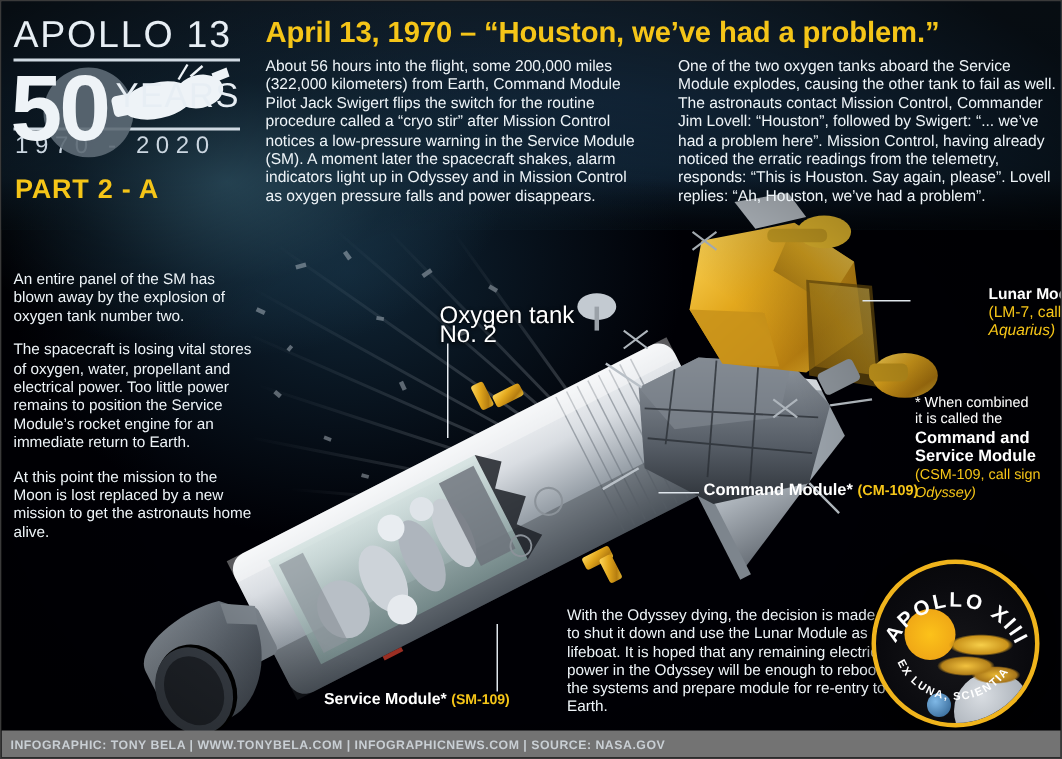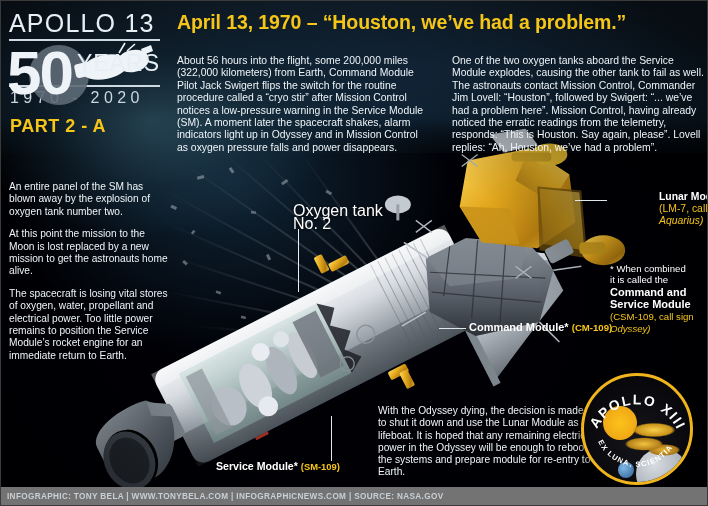--- a/index.html
+++ b/index.html
@@ -69,21 +69,21 @@
   .logo .part{
     margin-top:9px; padding-left:9px;
     font-size:18px; font-weight:700; color:#f5c518; letter-spacing:.5px;
   }
 
   
   .headline{
     position:absolute; left:176px; top:10px; width:524px;
     color:#f5c518; font-size:19.5px; font-weight:700; letter-spacing:-.1px;
   }
-  .hcols{position:absolute; left:176px; top:54px; width:528px; display:flex; gap:22px;}
+  .hcols{position:absolute; left:176px; top:38px; width:528px; display:flex; gap:22px;}
   .hcol{width:254px; color:#eef4f8; font-size:10.4px; line-height:12.4px;}
 
   
   .leftcol{position:absolute; left:8px; top:180px; width:163px; color:#eef4f8;
            font-size:10.2px; line-height:12.4px;}
   .leftcol p{margin:0 0 10px 0;}
 
   
   .lm-label{position:absolute; left:610px; top:190px; width:96px; color:#fff;
             font-size:10.4px; line-height:12.2px; font-weight:700;margin-left:48px;}
@@ -382,22 +382,22 @@
   </div>
 
   <div class="headline">April 13, 1970 – “Houston, we’ve had a problem.”</div>
   <div class="hcols">
     <div class="hcol">About 56 hours into the flight, some 200,000 miles (322,000 kilometers) from Earth, Command Module Pilot Jack Swigert flips the switch for the routine procedure called a “cryo stir” after Mission Control notices a low-pressure warning in the Service Module (SM). A moment later the spacecraft shakes, alarm indicators light up in Odyssey and in Mission Control as oxygen pressure falls and power disappears.</div>
     <div class="hcol">One of the two oxygen tanks aboard the Service Module explodes, causing the other tank to fail as well. The astronauts contact Mission Control, Commander Jim Lovell: “Houston”, followed by Swigert: “... we’ve had a problem here”. Mission Control, having already noticed the erratic readings from the telemetry, responds: “This is Houston. Say again, please”. Lovell replies: “Ah, Houston, we’ve had a problem”.</div>
   </div>
 
   <div class="leftcol">
     <p>An entire panel of the SM has blown away by the explosion of oxygen tank number two.</p>
+    <p>The spacecraft is losing vital stores of oxygen, water, propellant and electrical power. Too little power remains to position the Service Module’s rocket engine for an immediate return to Earth.</p>
     <p>At this point the mission to the Moon is lost replaced by a new mission to get the astronauts home alive.</p>
-    <p>The spacecraft is losing vital stores of oxygen, water, propellant and electrical power. Too little power remains to position the Service Module’s rocket engine for an immediate return to Earth.</p>
   </div>
 
   <div class="oxy">
     <div>Oxygen tank</div>
     <div>No. 2</div>
   </div>
   <div class="oxy-leader"></div>
 
   <div class="cm-leader"></div>
   <div class="cm-label">

